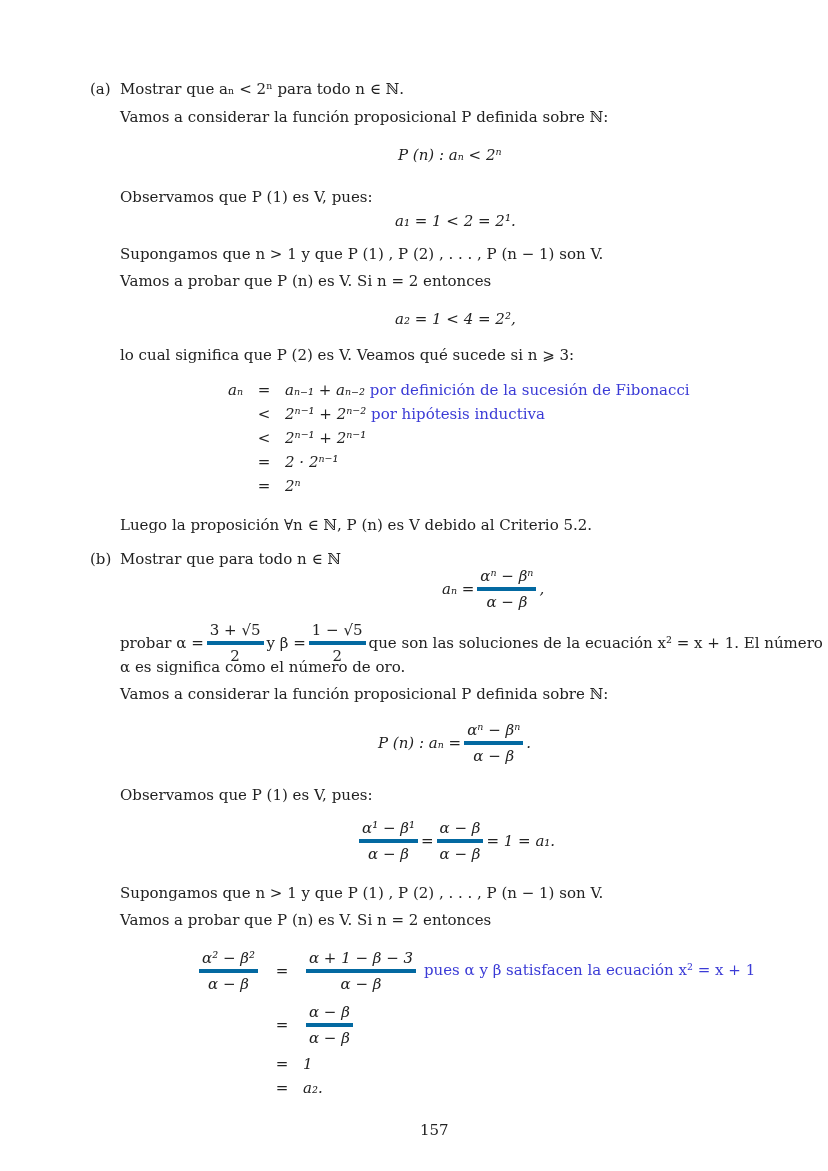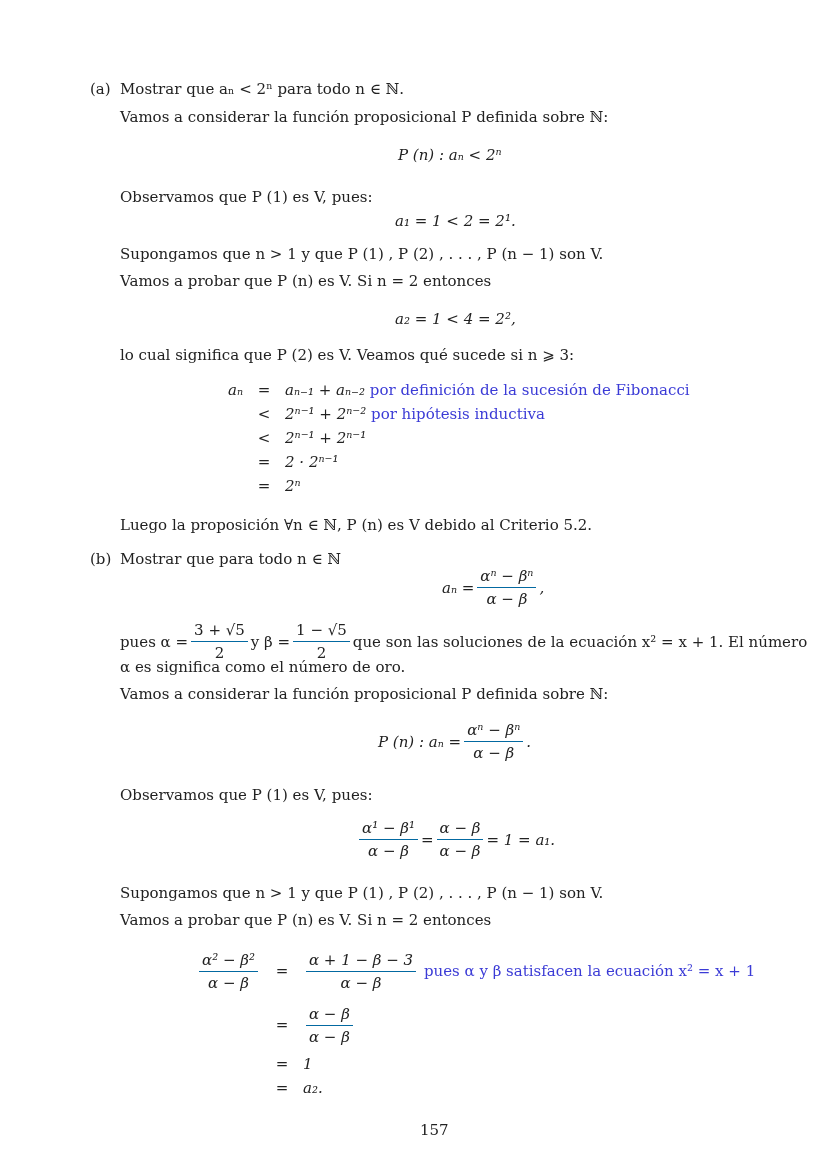--- a/index.html
+++ b/index.html
@@ -2,21 +2,21 @@
 <html><head>
 <meta charset="utf-8">
 <style>
   html, body { margin:0; padding:0; background:#ffffff; }
   body { width:828px; height:1171px; position:relative; overflow:hidden;
          font-family:"DejaVu Serif", "Liberation Serif", serif; color:#222; font-size:15px; }
   .abs { position:absolute; white-space:nowrap; }
   .i { font-style:italic; }
   .blue { color:#3b3bd6; }
   .frac { display:inline-flex; flex-direction:column; align-items:center; vertical-align:middle; margin:0 3px; }
-  .frac .num { padding:0 3px 1px 3px; border-bottom:1px solid #0369a1; line-height:20px; }
+  .frac .num { padding:0 3px 1px 3px; border-bottom:4px solid #0369a1; line-height:20px; }
   .frac .den { padding:1px 3px 0 3px; line-height:20px; }
   .eqtable { position:absolute; border-collapse:collapse; }
   .eqtable td { padding:0 6px; height:24px; white-space:nowrap; }
   .eqtable td.lhs { text-align:right; }
   .eqtable td.rel { text-align:center; width:18px; }
 </style>
 </head>
 <body>
 
 <div class="abs" style="left:90px;top:80px;">(a)</div>
@@ -68,21 +68,21 @@
 <div class="abs i" style="left:402px;top:566px;display:flex;align-items:center;margin-left:40px;">
   <span>aₙ =</span>
   <span class="frac">
     <span class="num">αⁿ − βⁿ</span>
     <span class="den">α − β</span>
   </span>
   <span>,</span>
 </div>
 
 <div class="abs" style="left:120px;top:620px;display:flex;align-items:center;">
-  <span>pues α =</span>
+  <span>probar α =</span>
   <span class="frac">
     <span class="num">3 + √5</span>
     <span class="den">2</span>
   </span>
   <span>y β =</span>
   <span class="frac">
     <span class="num">1 − √5</span>
     <span class="den">2</span>
   </span>
   <span>que son las soluciones de la ecuación x² = x + 1. El número</span>

